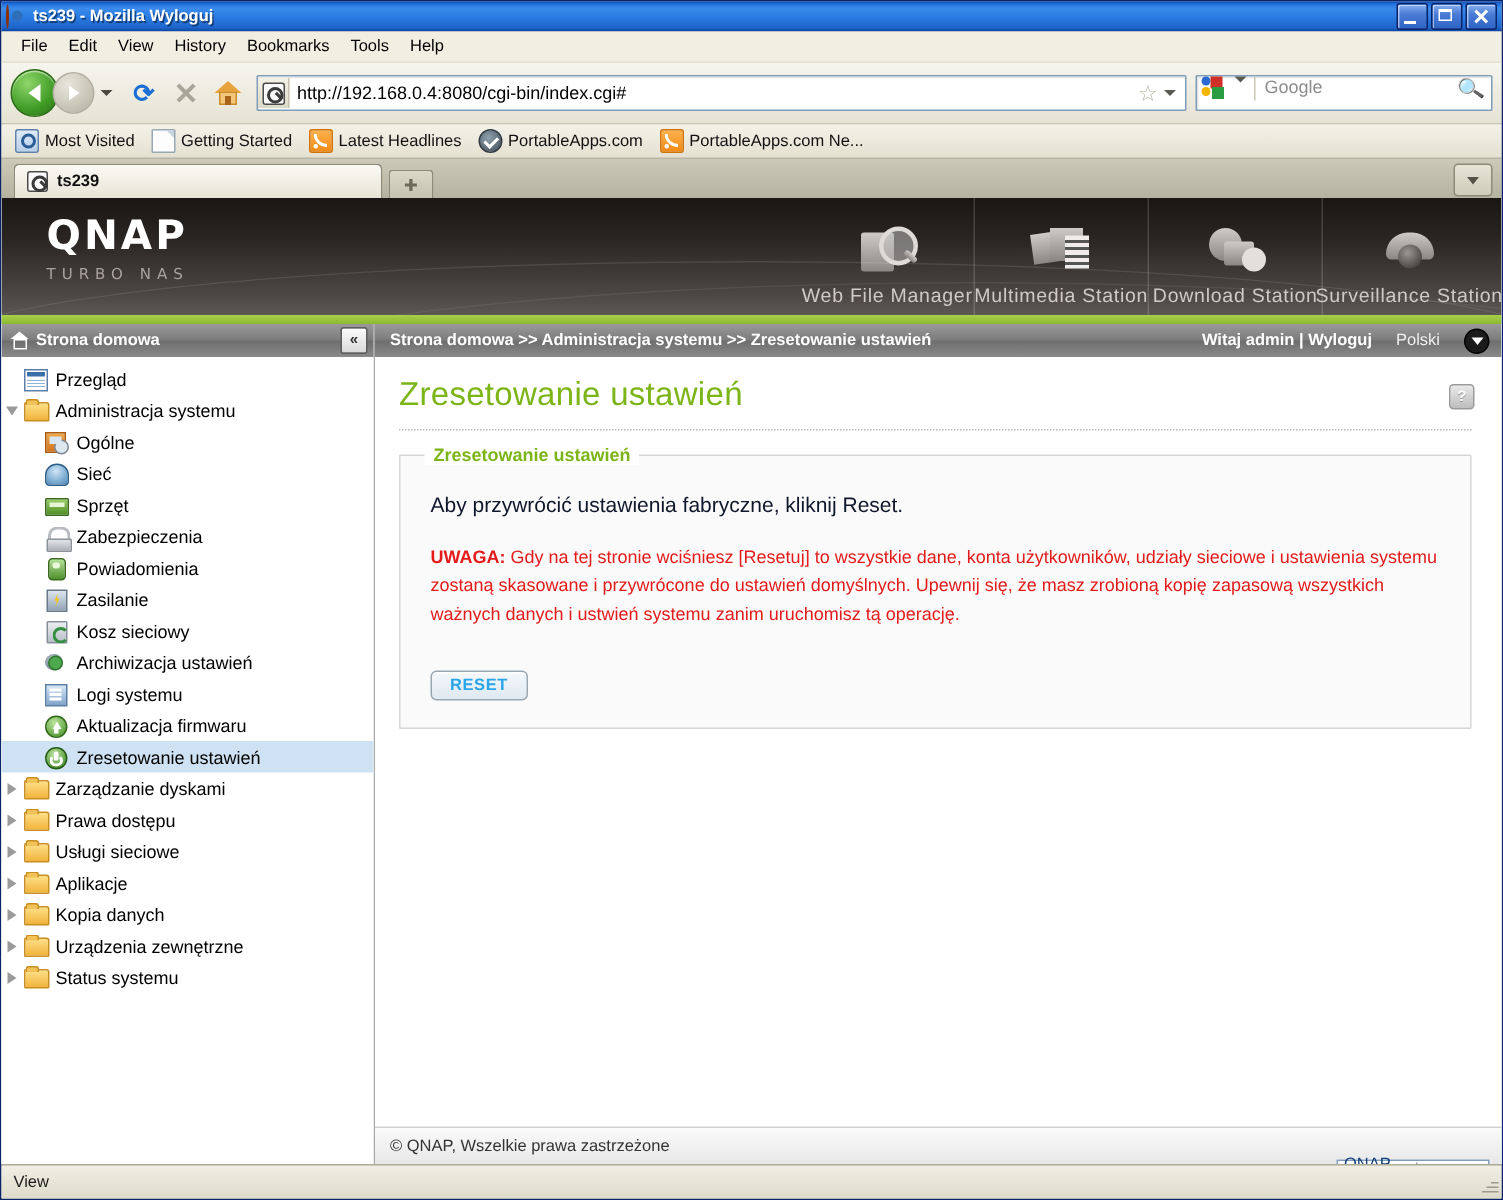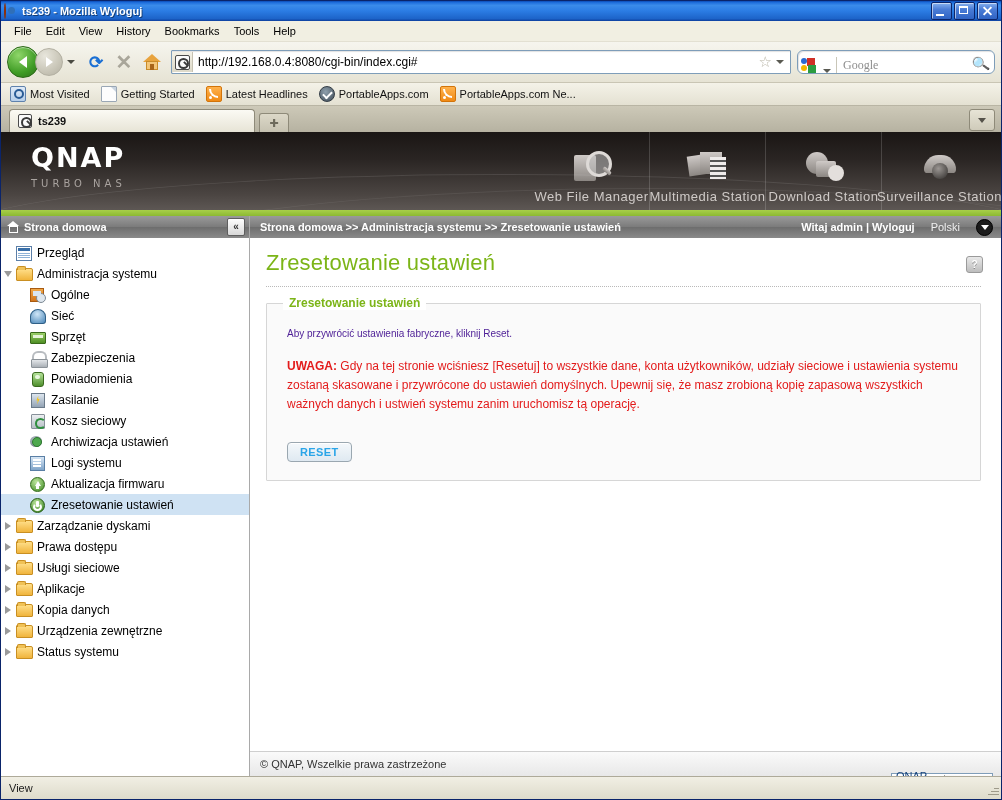--- a/index.html
+++ b/index.html
@@ -79,23 +79,22 @@
      background:linear-gradient(to bottom,#f3f1e6,#ddd9c8);border-right:1px solid #c6c2b2;}
   .q-fav{width:13px;height:13px;border:1px solid #4a4a4a;border-radius:2px;background:#fbfbfb;position:relative;}
   .q-fav:after{content:"";position:absolute;left:2px;top:2px;width:7px;height:7px;border:2px solid #3a3a3a;border-radius:50%;}
   .q-fav:before{content:"";position:absolute;left:7px;top:7px;width:6px;height:2px;background:#3a3a3a;transform:rotate(45deg);z-index:2;}
   .url-text{flex:1;padding-left:5px;font-size:12px;color:#000;white-space:nowrap;overflow:hidden;}
   .star{margin-right:4px;color:#b9b6a8;font-size:15px;}
   .url-caret{width:0;height:0;border-left:4px solid transparent;border-right:4px solid transparent;border-top:4px solid #5a5a52;margin-right:6px;}
 
   .searchbar{
     flex:0 0 196px;height:22px;background:#fff;border:1px solid #7e9db9;
-    display:flex;align-items:flex-end;border-radius:6px;
+    display:flex;align-items:flex-start;border-radius:1px;
     box-shadow:inset 1px 1px 1px rgba(0,0,0,.12);
-    font-family:Liberation Serif, serif;
   }
   .g-logo{width:17px;height:15px;margin-left:3px;position:relative;}
   .g-logo i{position:absolute;display:block;}
   .g-logo .b1{left:0;top:0;width:6px;height:6px;background:#2a6ad1;border-radius:50%;}
   .g-logo .b2{left:6px;top:0;width:8px;height:8px;background:#cf2f26;}
   .g-logo .b3{left:0;top:7px;width:6px;height:6px;background:#f2b600;border-radius:50%;}
   .g-logo .b4{left:7px;top:7px;width:8px;height:8px;background:#2a9c41;}
   .search-caret{width:0;height:0;border-left:4px solid transparent;border-right:4px solid transparent;border-top:4px solid #5a5a52;margin:0 5px;}
   .search-sep{width:1px;height:16px;background:#c9c6b8;}
   .search-ph{flex:1;padding-left:6px;color:#8d8d8d;font-size:12px;}
@@ -260,21 +259,21 @@
   .dotted{border-top:1px dotted #b9b9b9;margin:4px 2px 16px 2px;}
 
   .panel{
     border:1px solid #d6d6d6;background:#fafafa;margin:0 2px;
     position:relative;padding:22px 20px 18px 20px;border-radius:1px;
   }
   .panel-legend{
     position:absolute;top:-8px;left:16px;background:#fff;padding:0 6px;
     color:#7cb518;font-weight:bold;font-size:12px;
   }
-  .lead{font-size:10px;color:#4c1d95;margin:2px 0 18px 0;}
+  .lead{font-size:14px;color:#0f172a;margin:2px 0 18px 0;}
   .warn{color:#e31b1b;font-size:12px;line-height:19px;margin:0;}
   .warn b{font-weight:bold;}
   .btn-row{display:flex;justify-content:flex-start;margin-top:28px;}
   .reset-btn{
     min-width:56px;padding:3px 12px;border:1px solid #9aa7b0;border-radius:4px;
     background:linear-gradient(to bottom,#f4f8fb,#dfe9f1);
     color:#2aa5e8;font-weight:bold;font-size:11px;letter-spacing:.4px;
     box-shadow:inset 0 1px 0 #fff;
   }
 

